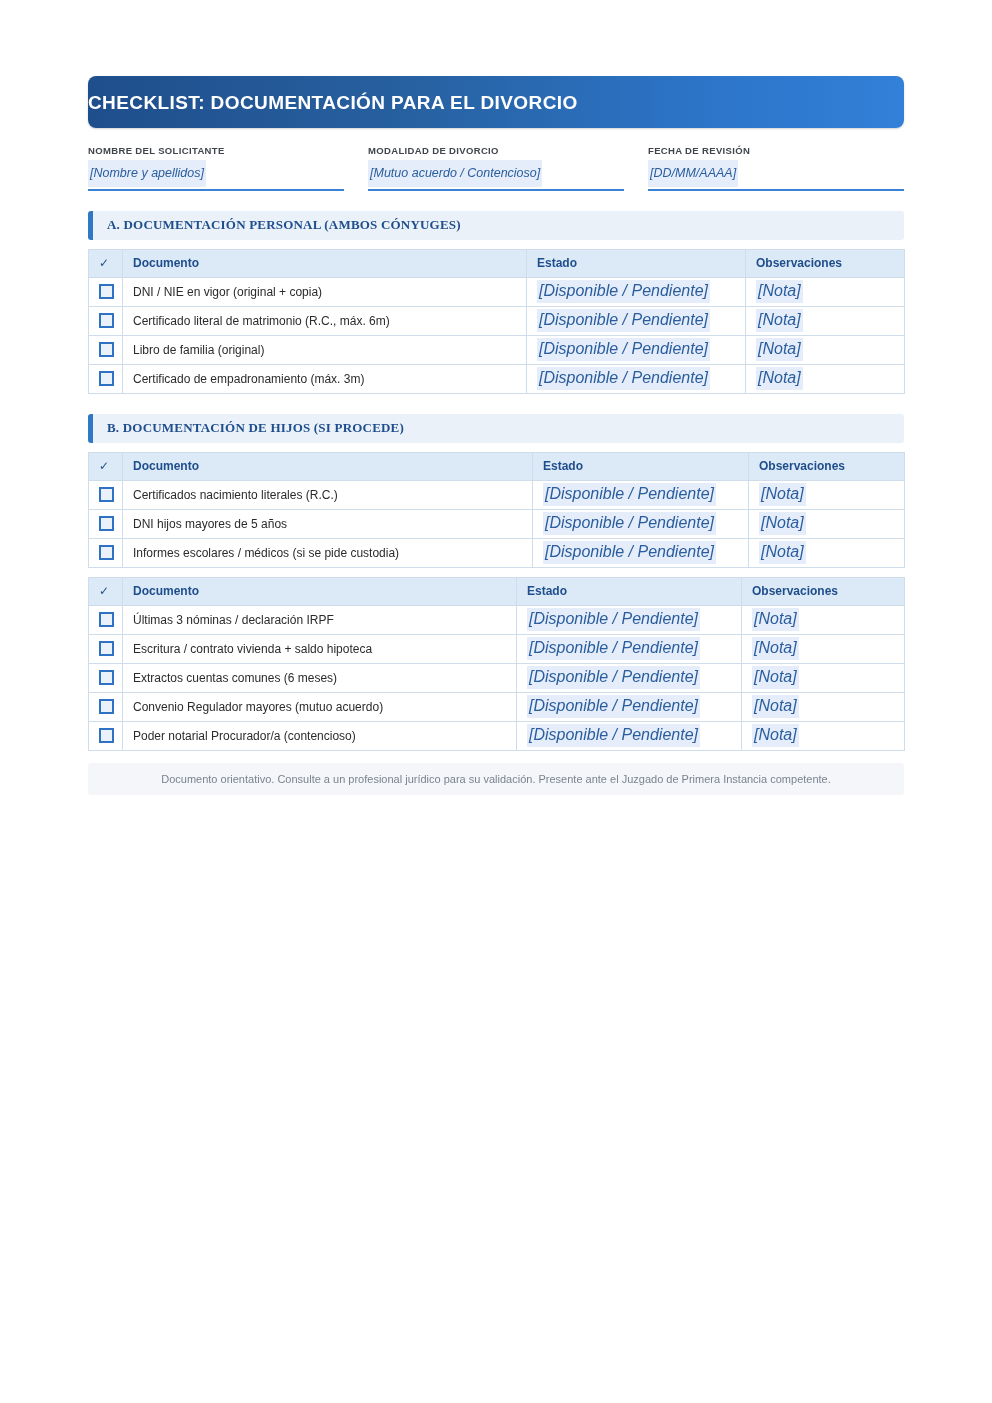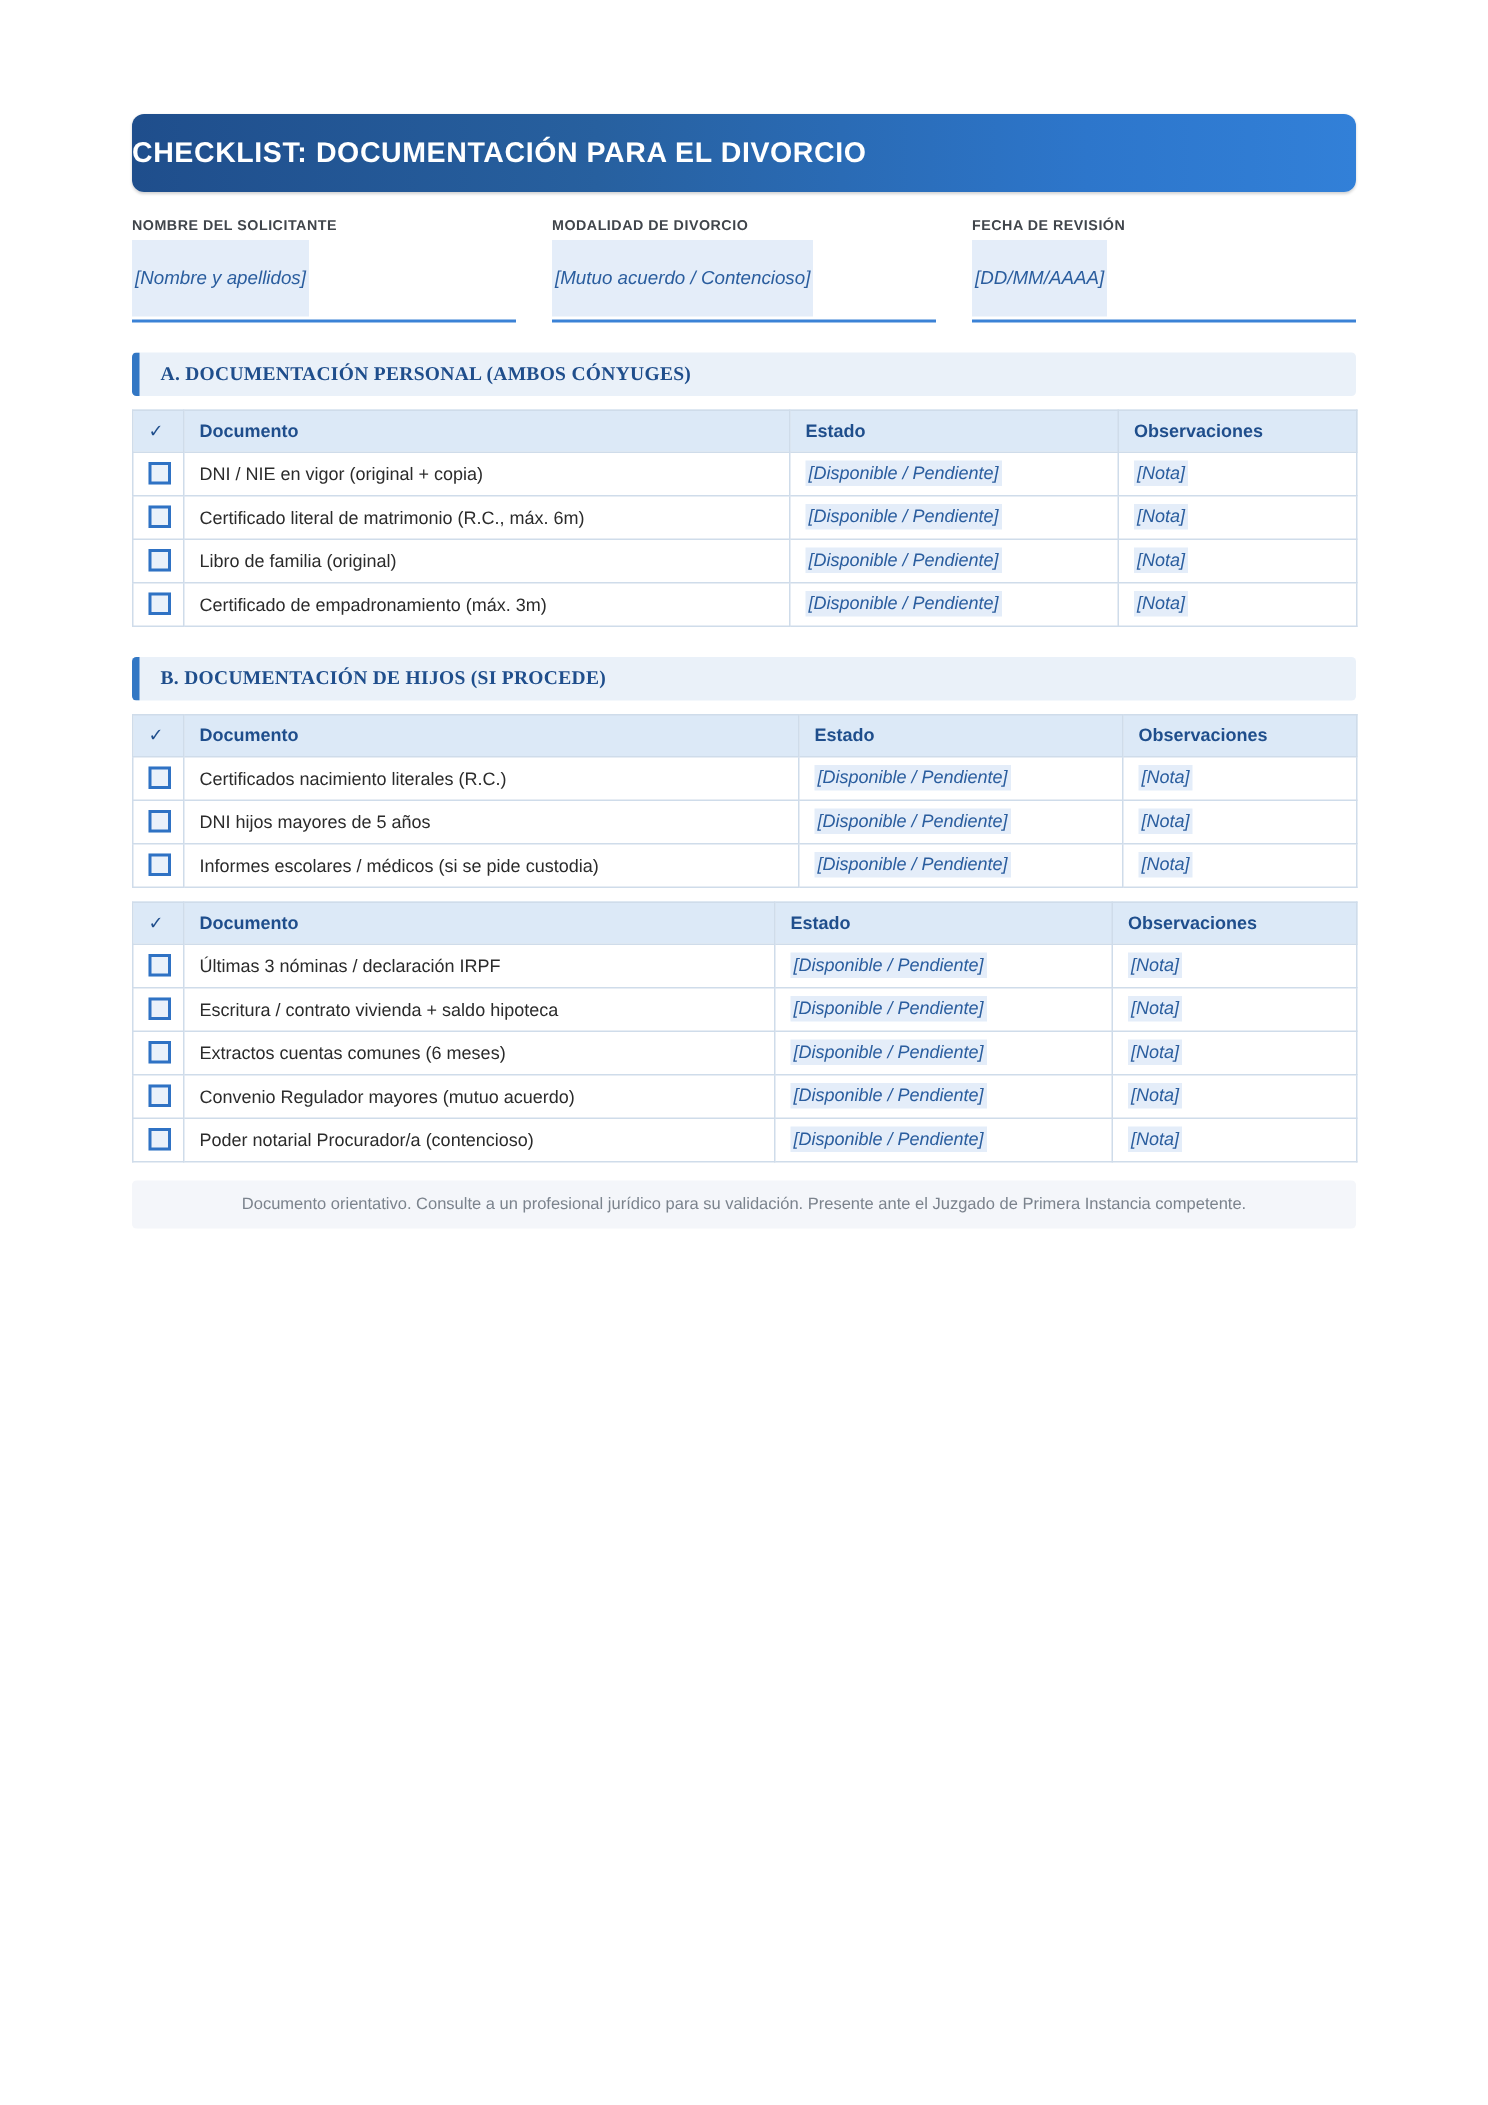--- a/index.html
+++ b/index.html
@@ -61,21 +61,21 @@
     display: block;
     line-height: 1.2;
   }
   .meta-value {
     display: inline-block;
     margin-top: 4px;
     font-size: 12.5px;
     font-style: italic;
     color: #2a5d9e;
     background: #e4edf9;
-    padding: 16px 2px;
+    padding: 4px 2px;
     line-height: 1.45;
   }
   .meta-underline {
     border-bottom: 2px solid #3b82d6;
     margin-top: 2px;
   }
 
   
   .section-head {
     margin-top: 20px;
@@ -147,21 +147,21 @@
     background: #eaf1fa;
     box-sizing: content-box;
     vertical-align: middle;
   }
   .tag {
     display: inline-block;
     font-style: italic;
     color: #2a5d9e;
     background: #e4edf9;
     padding: 0 2px;
-    font-size: 12px;
+    font-size: 16px;
     line-height: 1.4;
   }
 
   
   .table-a col.c1 { width: 34px; }
   .table-a col.c2 { width: 404px; }
   .table-a col.c3 { width: 219px; }
   .table-a col.c4 { width: 159px; }
   
   .table-b col.c1 { width: 34px; }

